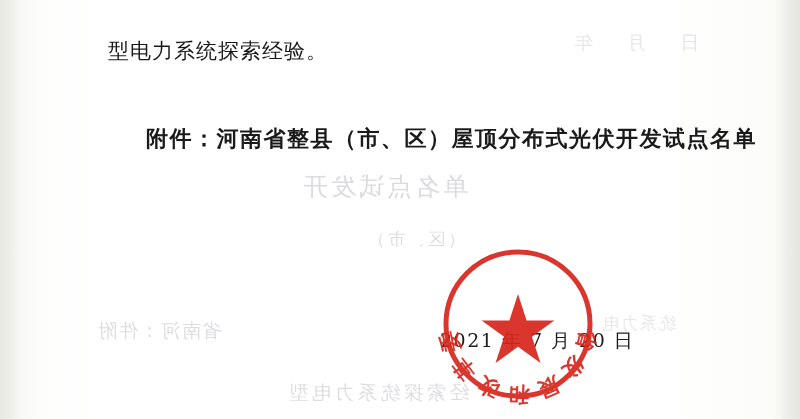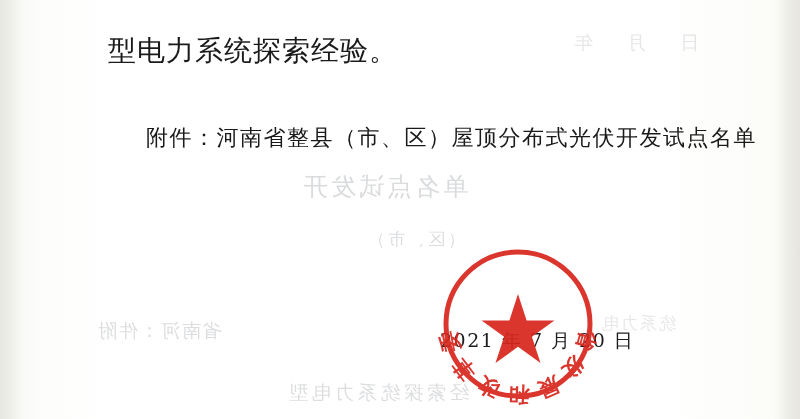--- a/index.html
+++ b/index.html
@@ -47,29 +47,30 @@
   
   .doc-line {
     position: absolute;
     color: #1a1a1a;
     letter-spacing: 1px;
     white-space: nowrap;
   }
   .line-continuation {
     left: 108px;
     top: 36px;
-    font-size: 28px;
+    font-size: 21px;
     line-height: 30px;
   }
   .line-attachment {
     left: 146px;
     top: 122px;
     font-size: 22px;
     line-height: 32px;
     letter-spacing: 1.5px;
+    font-weight: bold;
   }
 
   
   .date-line {
     position: absolute;
     left: 440px;
     top: 328px;
     font-size: 19px;
     color: #1c1c1c;
     letter-spacing: 1.5px;

